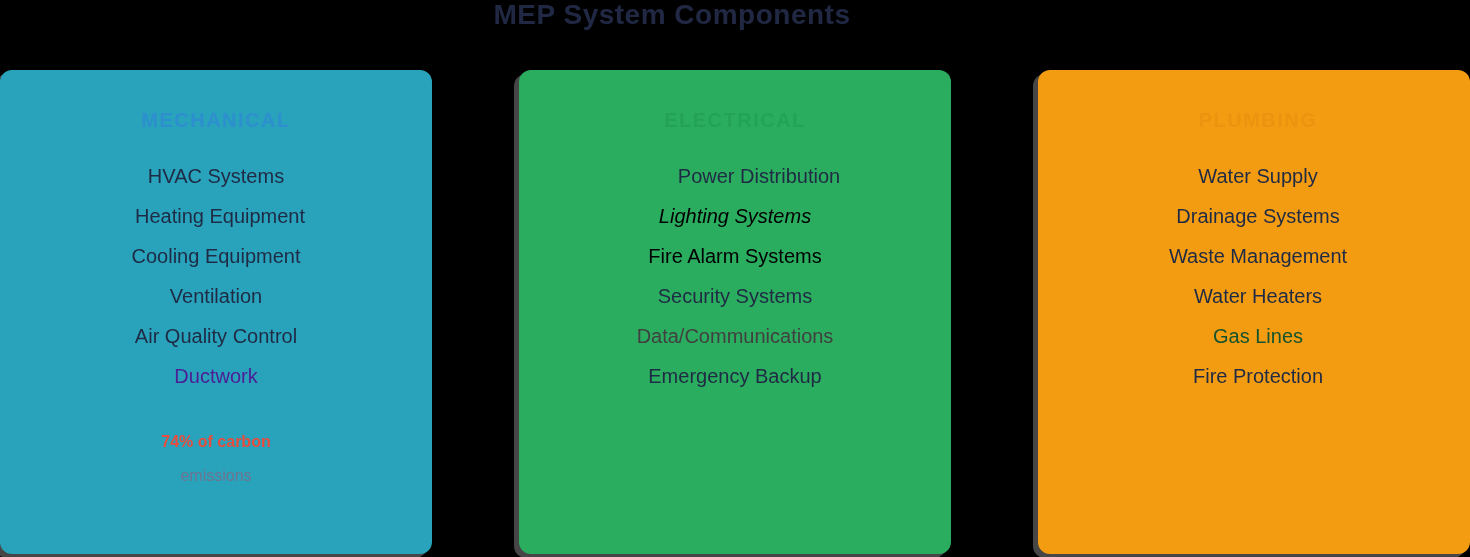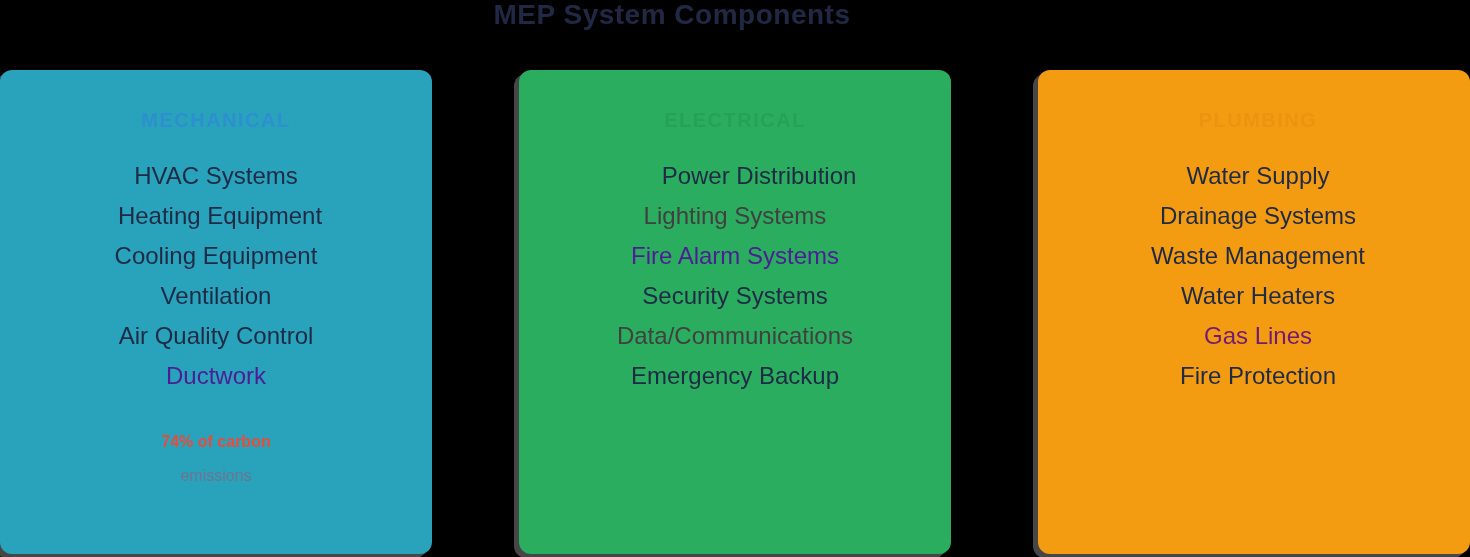--- a/index.html
+++ b/index.html
@@ -50,21 +50,21 @@
     letter-spacing: 1.5px;
     text-transform: uppercase;
   }
   .panel-list {
     list-style: none;
     margin: 26px 0 0 0;
     padding: 0;
     text-align: center;
   }
   .panel-list li {
-    font-size: 24px;
+    font-size: 20px;
     line-height: 40px;
     color: #1F2A44;
   }
   .panel-note {
     margin: 29px 20px 0 20px;
     text-align: center;
     font-size: 16px;
     line-height: 34px;
   }
   .note-highlight {
@@ -95,33 +95,33 @@
     <p class="panel-note">
       <span class="note-highlight" style="color: rgb(231, 76, 60);">74% of carbon</span>
       <span class="note-muted" style="color: rgb(110, 116, 144);">emissions</span>
     </p>
   </section>
 
   <section class="panel" style="background: rgb(43, 173, 95);">
     <h2 class="panel-header" style="color: rgb(36, 163, 86);">ELECTRICAL</h2>
     <ul class="panel-list">
       <li style="color: rgb(31, 42, 68); padding-left: 48px;">Power Distribution</li>
-      <li style="color: #404040;">Lighting Systems</li>
-      <li style="color: #4c1d95;">Fire Alarm Systems</li>
+      <li style="color: #000000; font-style: italic;">Lighting Systems</li>
+      <li style="color: #000000;">Fire Alarm Systems</li>
       <li style="color: rgb(31, 42, 68);">Security Systems</li>
       <li style="color: #404040;">Data/Communications</li>
       <li style="color: rgb(31, 42, 68);">Emergency Backup</li>
     </ul>
   </section>
 
   <section class="panel" style="background: rgb(243, 156, 18); padding-left: 8px;">
     <h2 class="panel-header" style="color: rgb(236, 148, 16);">PLUMBING</h2>
     <ul class="panel-list">
       <li style="color: rgb(31, 42, 68);">Water Supply</li>
       <li style="color: rgb(31, 42, 68);">Drainage Systems</li>
       <li style="color: rgb(31, 42, 68);">Waste Management</li>
       <li style="color: rgb(31, 42, 68);">Water Heaters</li>
-      <li style="color: #701a75;">Gas Lines</li>
+      <li style="color: #14532d;">Gas Lines</li>
       <li style="color: rgb(31, 42, 68);">Fire Protection</li>
     </ul>
   </section>
 
 </div>
 
 </body></html>

